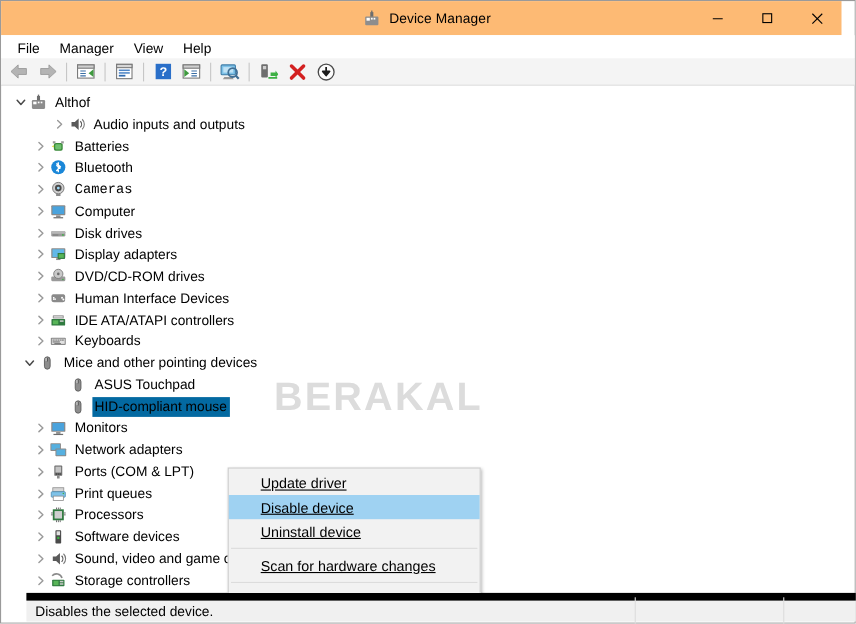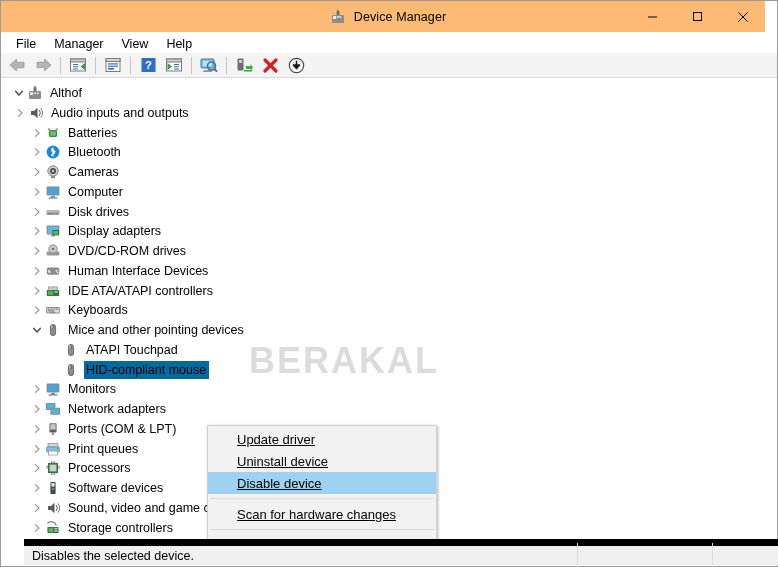--- a/index.html
+++ b/index.html
@@ -273,21 +273,21 @@
           <span class="ico"><svg width="16" height="16" viewBox="0 0 16 16">
               <rect x="2" y="6" width="12" height="8" rx="1" fill="#8d8d8d"></rect>
               <rect x="3.2" y="7.4" width="3" height="2.4" fill="#fff"></rect>
               <rect x="7.4" y="7.4" width="1.5" height="1.5" fill="#fff"></rect>
               <rect x="10" y="7.4" width="1.5" height="1.5" fill="#fff"></rect>
               <rect x="6.6" y="2.2" width="2.8" height="4" fill="#6d6d6d"></rect>
               <rect x="7.4" y="1" width="1.2" height="1.6" fill="#6d6d6d"></rect>
             </svg></span>
           <span class="lbl">Althof</span>
         </div>
-        <div class="row" style="top: 24.75px; left: 10px; justify-content: space-between;">
+        <div class="row" style="top: 24.75px; left: 44px; justify-content: space-between;">
           <span class="chev">
             <svg width="10" height="10" viewBox="0 0 10 10">
               <path d="M3.4 1.6 L7 5 L3.4 8.4" fill="none" stroke="#9a9a9a" stroke-width="1.3" stroke-linecap="round" stroke-linejoin="round"></path>
             </svg>
           </span>
           <span class="ico"><svg width="16" height="16" viewBox="0 0 16 16">
               <path d="M3 6 L6 6 L9.5 2.8 L9.5 13.2 L6 10 L3 10 Z" fill="#5a5a5a"></path>
               <path d="M11 5.2 A4 4 0 0 1 11 10.8" fill="none" stroke="#5a5a5a" stroke-width="1.1"></path>
               <path d="M12.7 3.4 A6.4 6.4 0 0 1 12.7 12.6" fill="none" stroke="#7a7a7a" stroke-width="1"></path>
             </svg></span>
@@ -313,21 +313,21 @@
             <svg width="10" height="10" viewBox="0 0 10 10">
               <path d="M3.4 1.6 L7 5 L3.4 8.4" fill="none" stroke="#9a9a9a" stroke-width="1.3" stroke-linecap="round" stroke-linejoin="round"></path>
             </svg>
           </span>
           <span class="ico"><svg width="16" height="16" viewBox="0 0 16 16">
               <circle cx="8" cy="8" r="6.4" fill="#1a87d8"></circle>
               <path d="M6.2 4.6 L10 7.6 L6.2 11.4 M8 3.6 L8 12.6 M10 9.2 L6.2 6.2" fill="none" stroke="#fff" stroke-width="1.2" stroke-linejoin="round"></path>
             </svg></span>
           <span class="lbl">Bluetooth</span>
         </div>
-        <div class="row" style="top: 84px; left: 27px;">
+        <div class="row" style="top: 84px; left: 27px; font-family: Liberation Mono, monospace;">
           <span class="chev">
             <svg width="10" height="10" viewBox="0 0 10 10">
               <path d="M3.4 1.6 L7 5 L3.4 8.4" fill="none" stroke="#9a9a9a" stroke-width="1.3" stroke-linecap="round" stroke-linejoin="round"></path>
             </svg>
           </span>
           <span class="ico"><svg width="16" height="16" viewBox="0 0 16 16">
               <circle cx="8" cy="7" r="5.2" fill="#d0d0d0" stroke="#7a7a7a" stroke-width="0.9"></circle>
               <circle cx="8" cy="7" r="3" fill="#4a4a4a"></circle>
               <circle cx="8" cy="7" r="1.3" fill="#9fd8f5"></circle>
               <rect x="6" y="12.2" width="4" height="2" fill="#8a8a8a"></rect>
@@ -435,41 +435,41 @@
               <rect x="4.4" y="6.6" width="1.2" height="1.1" fill="#7a7a7a"></rect>
               <rect x="6" y="6.6" width="1.2" height="1.1" fill="#7a7a7a"></rect>
               <rect x="7.6" y="6.6" width="1.2" height="1.1" fill="#7a7a7a"></rect>
               <rect x="9.2" y="6.6" width="1.2" height="1.1" fill="#7a7a7a"></rect>
               <rect x="10.8" y="6.6" width="2.2" height="1.1" fill="#7a7a7a"></rect>
               <rect x="2.8" y="8.3" width="6.6" height="1.1" fill="#7a7a7a"></rect>
               <rect x="4.4" y="9.8" width="6" height="0.9" fill="#7a7a7a"></rect>
             </svg></span>
           <span class="lbl">Keyboards</span>
         </div>
-        <div class="row" style="top: 242px; left: 27px;">
+        <div class="row" style="top: 242px; left: 17px;">
           <span class="chev">
             <svg width="10" height="10" viewBox="0 0 10 10">
               <path d="M1.6 3.2 L5 7 L8.4 3.2" fill="none" stroke="#4a4a4a" stroke-width="1.4" stroke-linecap="round" stroke-linejoin="round"></path>
             </svg>
           </span>
           <span class="ico"><svg width="16" height="16" viewBox="0 0 16 16">
               <rect x="5.4" y="2.4" width="5.2" height="11.2" rx="2.6" fill="#8d8d8d" stroke="#5a5a5a" stroke-width="0.8"></rect>
               <line x1="8" y1="3.4" x2="8" y2="6.6" stroke="#4a4a4a" stroke-width="0.9"></line>
               <rect x="6.3" y="3.2" width="1.3" height="3.2" rx="0.6" fill="#c4c4c4"></rect>
             </svg></span>
           <span class="lbl">Mice and other pointing devices</span>
         </div>
         <div class="row" style="top: 261.75px; left: 45px;">
           <span class="chev"></span>
           <span class="ico"><svg width="16" height="16" viewBox="0 0 16 16">
               <rect x="5.4" y="2.4" width="5.2" height="11.2" rx="2.6" fill="#8d8d8d" stroke="#5a5a5a" stroke-width="0.8"></rect>
               <line x1="8" y1="3.4" x2="8" y2="6.6" stroke="#4a4a4a" stroke-width="0.9"></line>
               <rect x="6.3" y="3.2" width="1.3" height="3.2" rx="0.6" fill="#c4c4c4"></rect>
             </svg></span>
-          <span class="lbl">ATAPI Touchpad</span>
+          <span class="lbl">ASUS Touchpad</span>
         </div>
         <div class="row selected" style="top: 281.5px; left: 45px;">
           <span class="chev"></span>
           <span class="ico"><svg width="16" height="16" viewBox="0 0 16 16">
               <rect x="5.4" y="2.4" width="5.2" height="11.2" rx="2.6" fill="#8d8d8d" stroke="#5a5a5a" stroke-width="0.8"></rect>
               <line x1="8" y1="3.4" x2="8" y2="6.6" stroke="#4a4a4a" stroke-width="0.9"></line>
               <rect x="6.3" y="3.2" width="1.3" height="3.2" rx="0.6" fill="#c4c4c4"></rect>
             </svg></span>
           <span class="lbl">HID-compliant mouse</span>
         </div>
@@ -595,22 +595,22 @@
           <span class="lbl">Storage controllers</span>
         </div>
         <div class="row" style="top: 459.25px; left: 27px;">
           <span class="lbl">System devices</span>
         </div>
       </div>
 
     <div class="ctxmenu">
       <div id="ctx-items">
           <div class="ctxitem">Update driver</div>
+          <div class="ctxitem hi">Disable device</div>
           <div class="ctxitem">Uninstall device</div>
-          <div class="ctxitem hi">Disable device</div>
           <div class="ctxsep"></div>
           <div class="ctxitem">Scan for hardware changes</div>
           <div class="ctxsep"></div>
           <div class="ctxitem bold">Properties</div>
         </div>
     </div>
   </div>
 
   <div class="statusbar">
     <div class="sb-pane" style="width:553px;">Disables the selected device.</div>

